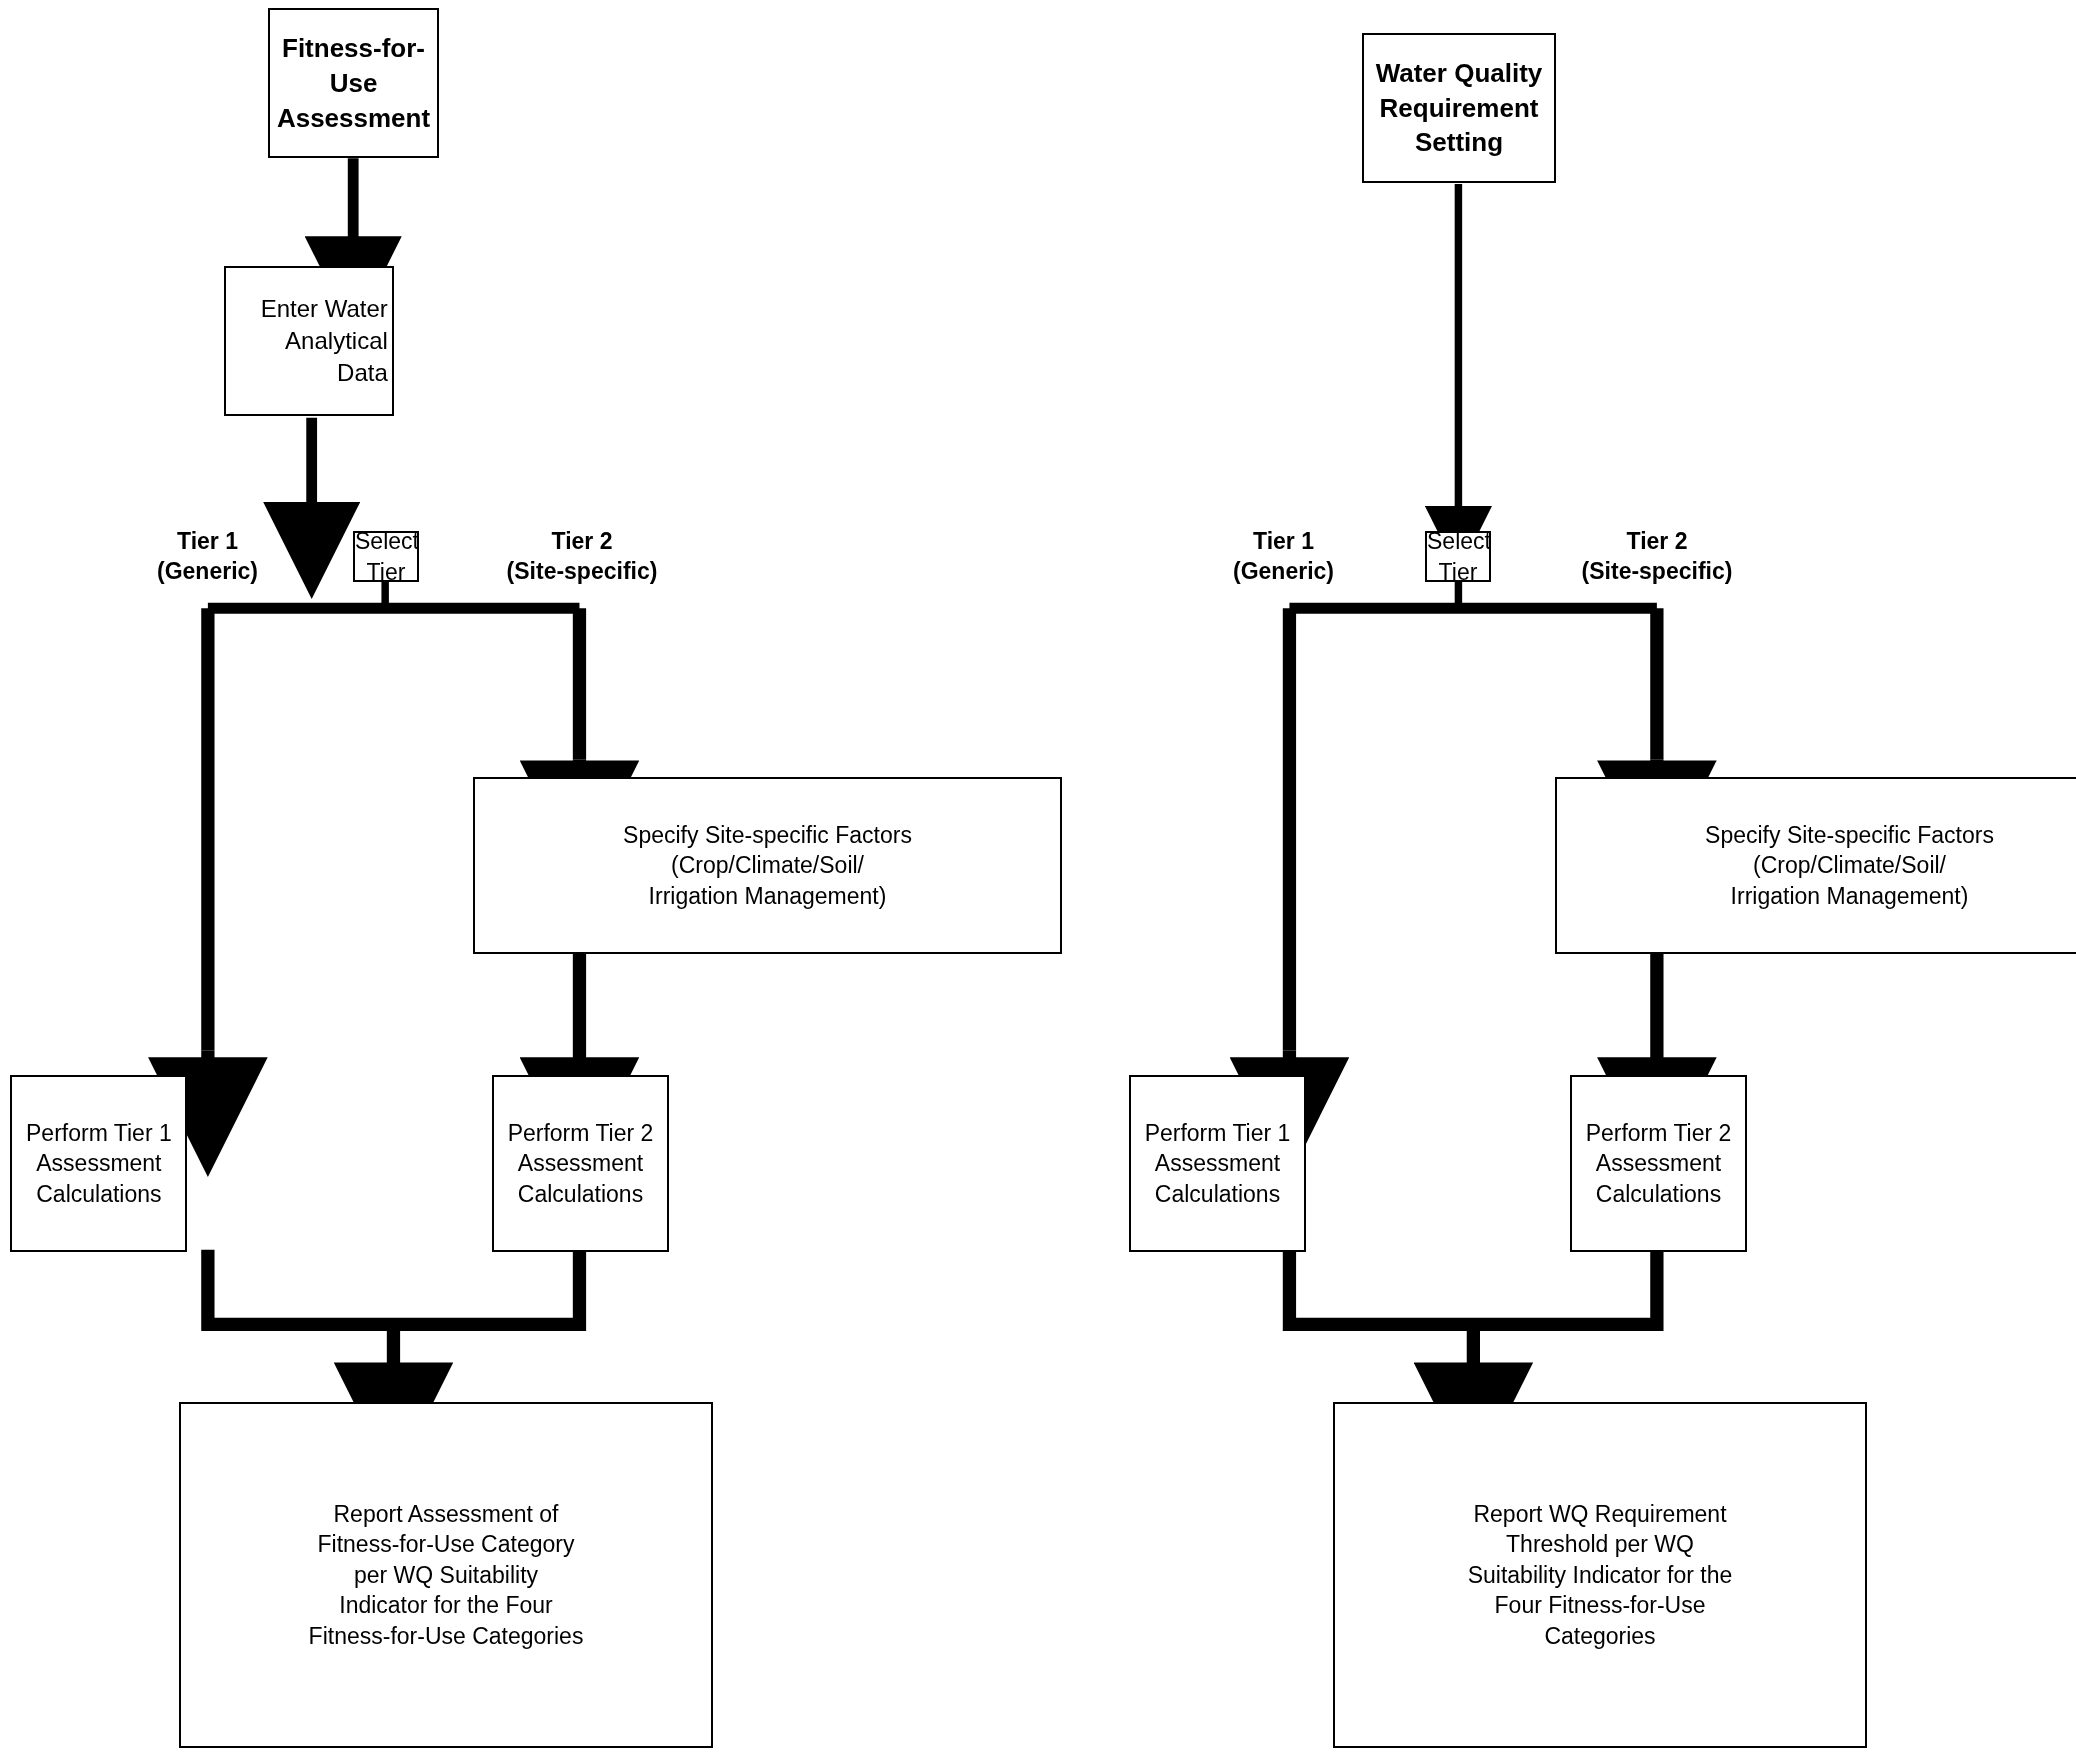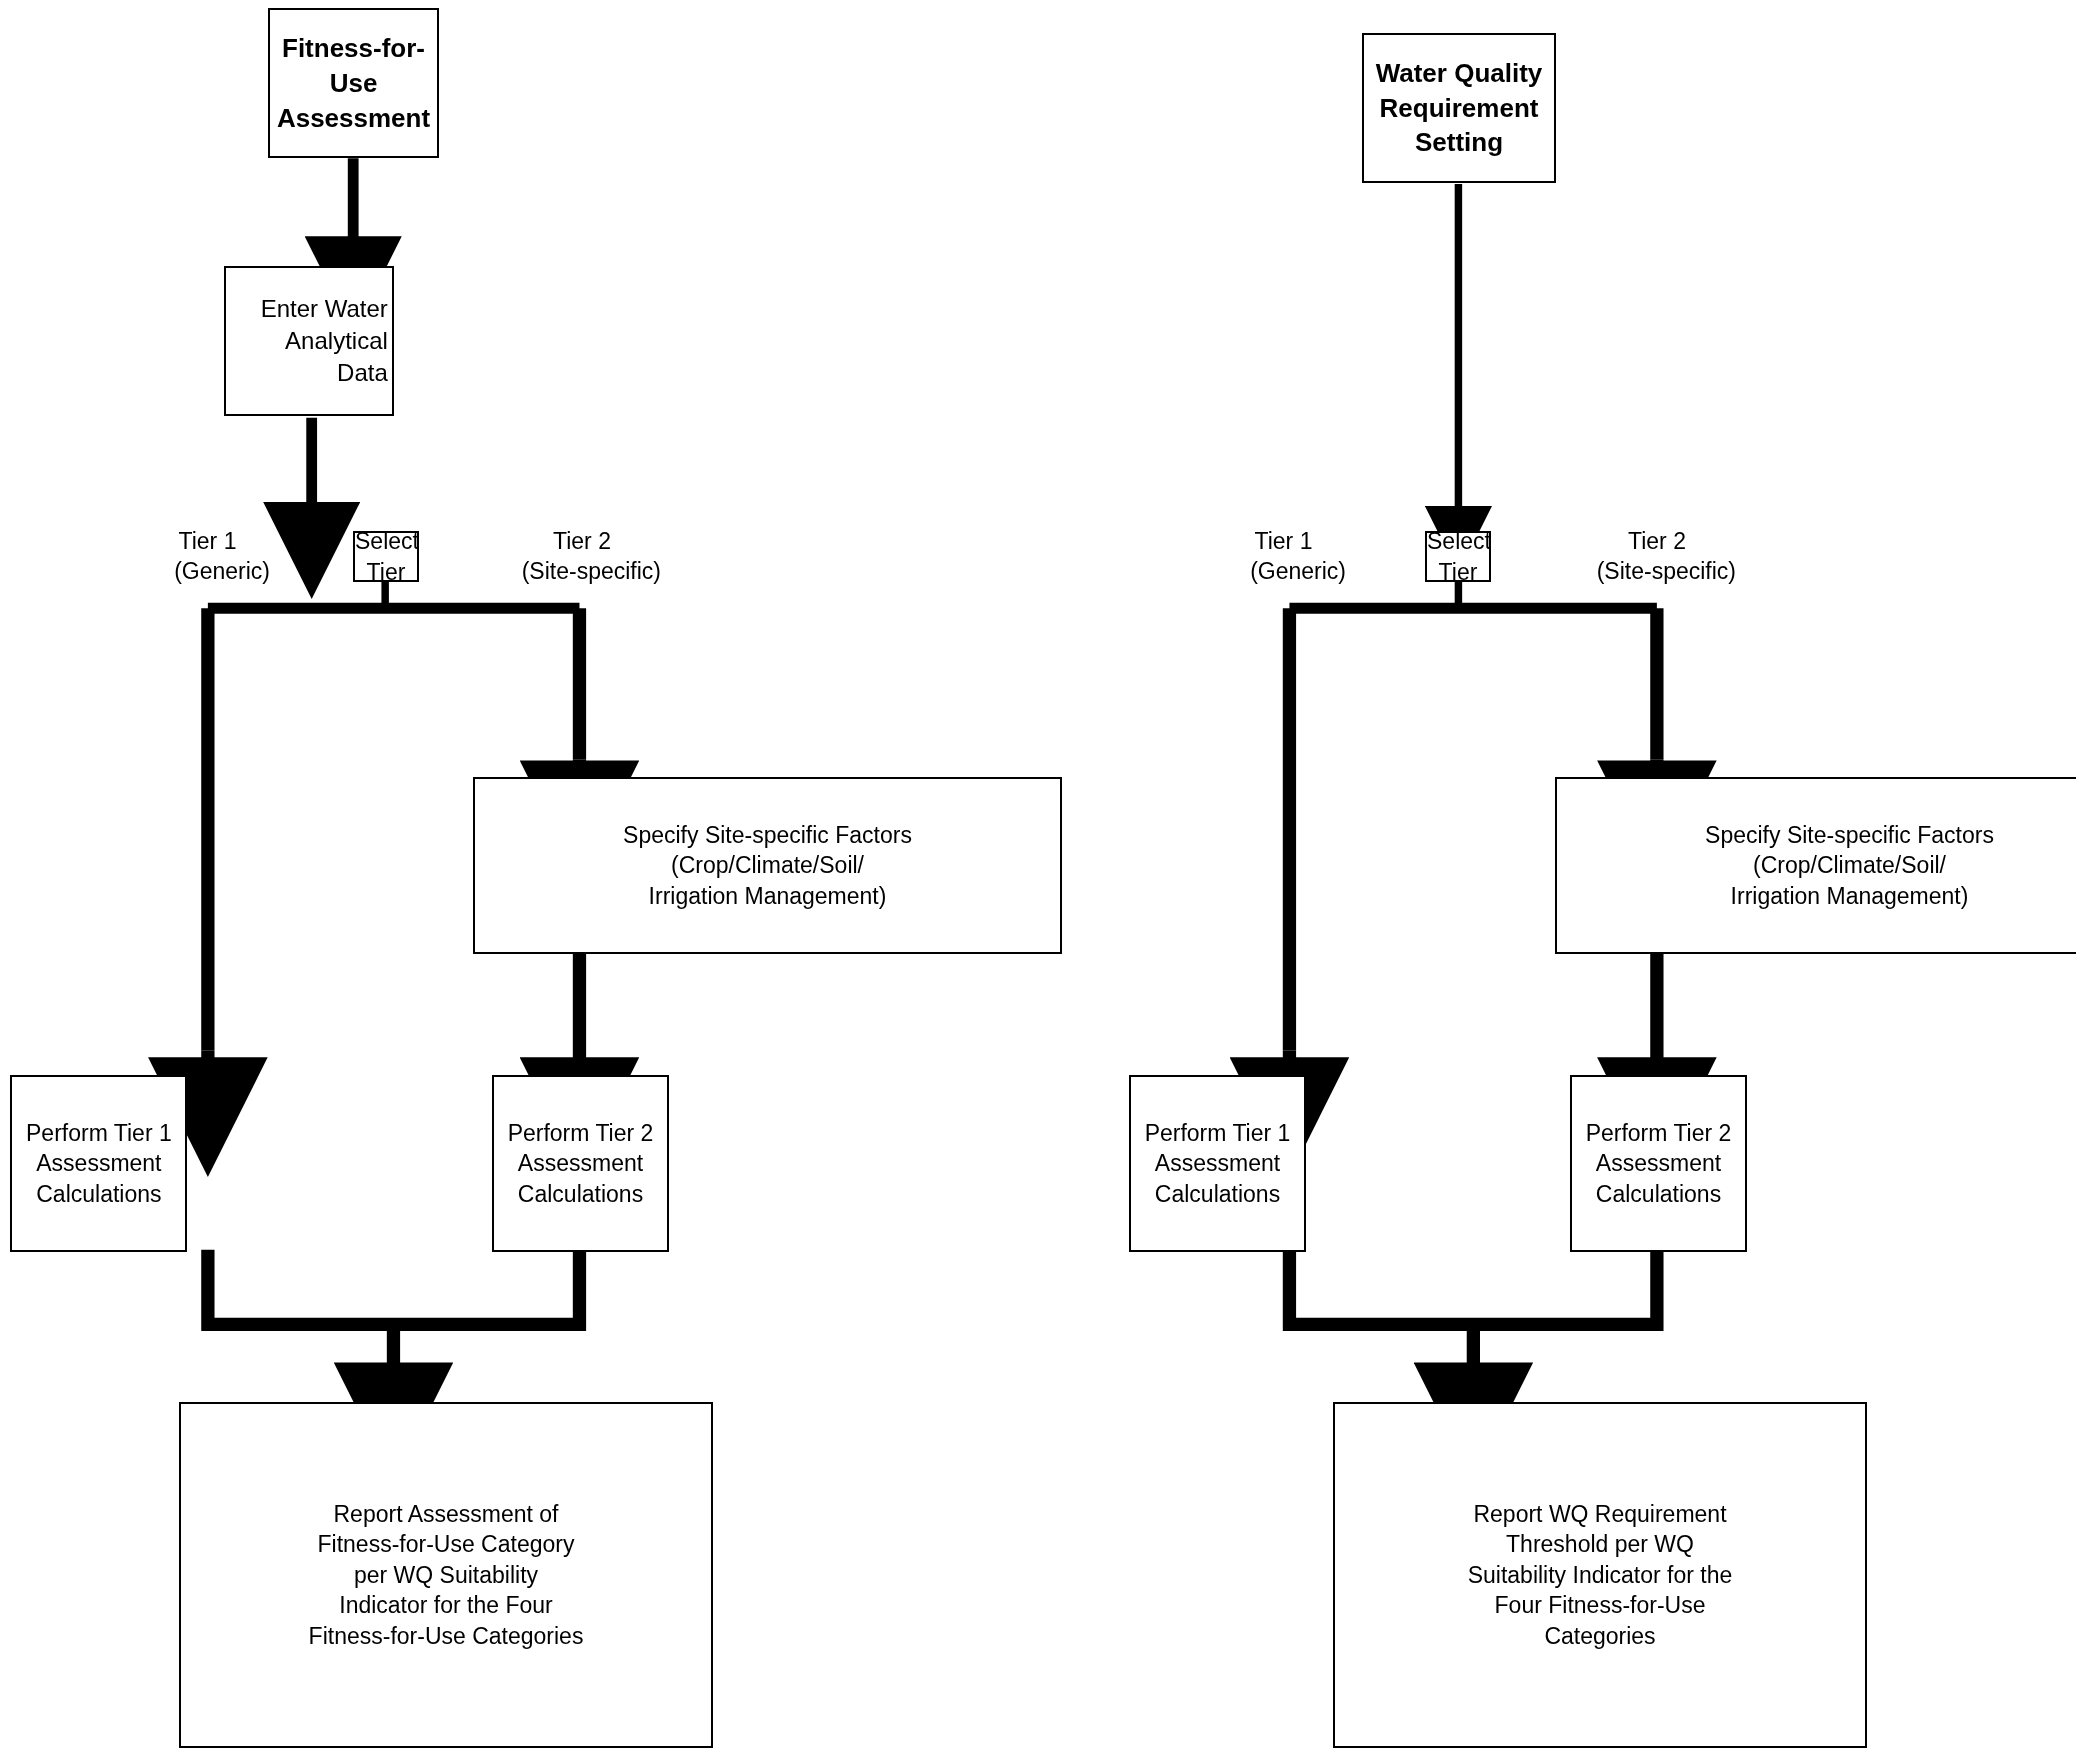--- a/index.html
+++ b/index.html
@@ -6,22 +6,22 @@
   body{font-family:"Liberation Sans", sans-serif;}
   #stage{position:relative;width:3014px;height:1755px;background:#fff;overflow:hidden;}
   svg#wires{position:absolute;left:0;top:0;width:3014px;height:1755px;}
   .node{position:absolute;box-sizing:border-box;background:#fff;border:2.5px solid #000;
         display:flex;align-items:center;justify-content:center;text-align:center;
         font-family:"Liberation Sans", sans-serif;color:#000;line-height:1.33;}
   .node.bold{font-weight:bold;}
   .node .txt{display:block;width:100%;padding:0 4.2px;}
   .lbl{position:absolute;color:#000;font-family:"Liberation Sans", sans-serif;
        text-align:center;line-height:1.3;white-space:nowrap;}
-  .lbl b{font-weight:normal;display:block;}
-  .lbl span{display:block;font-weight:normal;text-align:right;}
+  .lbl b{font-weight:bold;display:block;}
+  .lbl span{display:block;font-weight:bold;}
 </style>
 </head>
 <body>
 
 <div id="stage">
 
   <svg id="wires" viewBox="0 0 7258 4227">
     <defs>
       <marker id="ah" markerWidth="9" markerHeight="9" refX="1.2" refY="4.5" orient="auto" markerUnits="strokeWidth">
         <path d="M0,0 L9,4.5 L0,9 z" fill="#000"></path>

